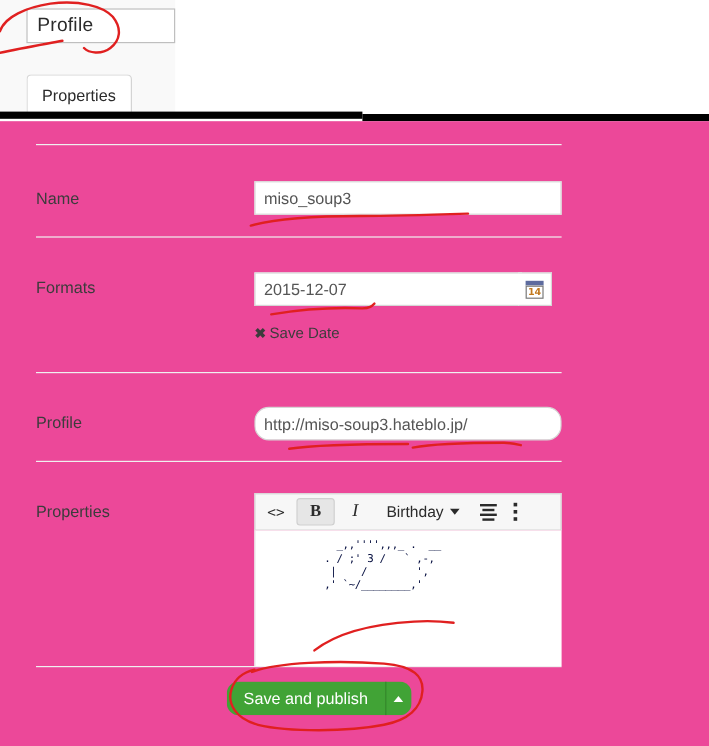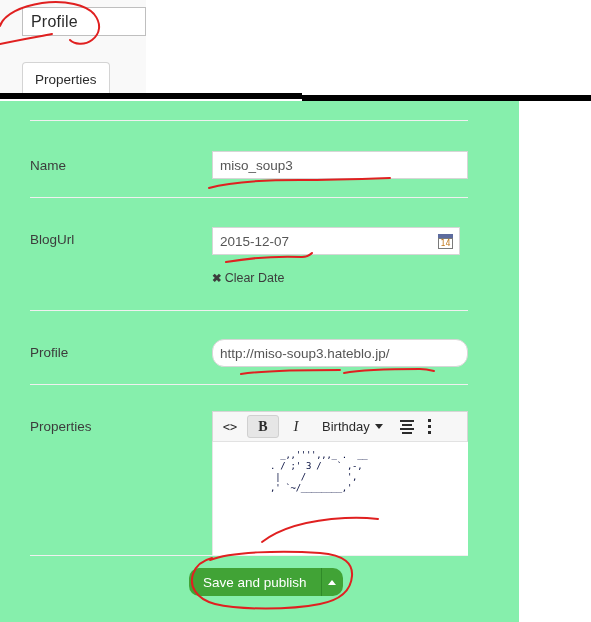--- a/index.html
+++ b/index.html
@@ -89,23 +89,23 @@
     left: 302px; top: 95px;
     width: 289px;
     height: 6px;
     background: #000000;
   }
 
   
   #form {
     position: absolute;
     left: 0; top: 101px;
-    width: 519px;
+    width: 591px;
     height: 521px;
-    background: #86efac;
+    background: #ec4899;
   }
 
   .hr {
     position: absolute;
     left: 30px;
     width: 438px;
     height: 1px;
     background: #f0f0f0;
   }
 
@@ -167,21 +167,21 @@
     position: absolute; left: 0; top: 4px;
     width: 15px; height: 11px;
     background: #ffffff;
     border: 1px solid #7a7a7a;
     box-sizing: border-box;
     color: #c27a20;
     font-size: 8px;
     line-height: 9px;
     text-align: center;
     font-family: "DejaVu Sans", sans-serif;
-    font-weight: normal;
+    font-weight: bold;
   }
 
   .clear-date {
     position: absolute;
     left: 212px;
     font-size: 12.5px;
     color: #3c3c3c;
     display: flex;
     align-items: center;
     gap: 3px;
@@ -358,31 +358,31 @@
   <div class="hr" style="top:19px;"></div>
 
   <div class="row" style="top:0;">
     <div class="row-label" style="top:57px;">Name</div>
     <input class="text-input" style="top: 50px;" type="text" value="miso_soup3">
   </div>
 
   <div class="hr" style="top:96px;"></div>
 
   <div class="row" style="top:0;">
-    <div class="row-label" style="top:131px;">BlogUrl</div>
+    <div class="row-label" style="top:131px;">Formats</div>
     <input class="text-input narrow" style="top: 126px;" type="text" value="2015-12-07">
     <div class="cal-btn" style="top:126px;">
       <div class="cal-glyph">
         <div class="cal-top"></div>
         <div class="cal-body">14</div>
       </div>
     </div>
     <div class="clear-date" style="top:170px;">
       <span class="x">✖</span>
-      <span>Clear Date</span>
+      <span>Save Date</span>
     </div>
   </div>
 
   <div class="hr" style="top:209px;"></div>
 
   <div class="row" style="top:0;">
     <div class="row-label" style="top:244px;">Profile</div>
     <input class="text-input" style="top: 238px; border-radius: 12px;" type="text" value="http://miso-soup3.hateblo.jp/">
   </div>
 

